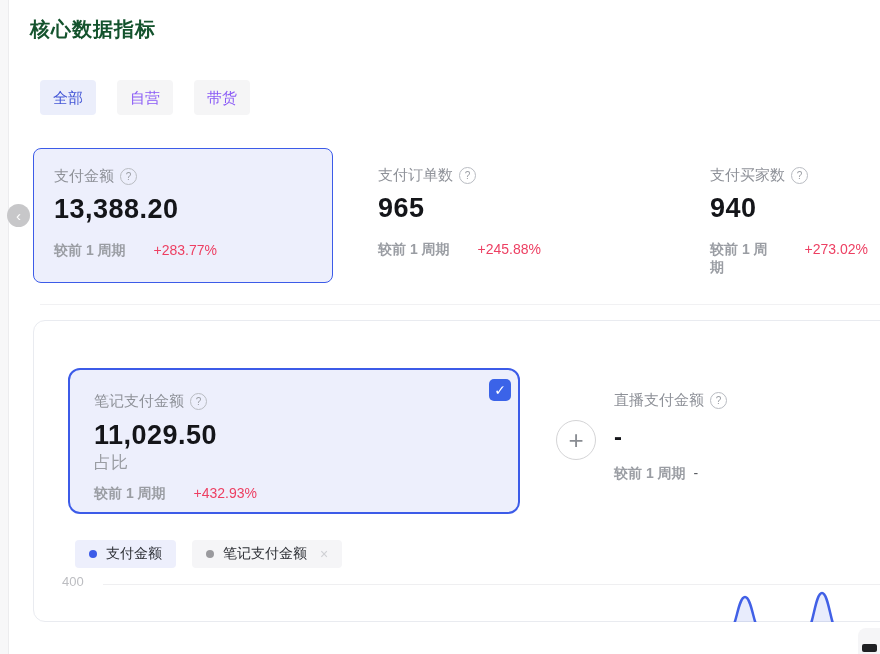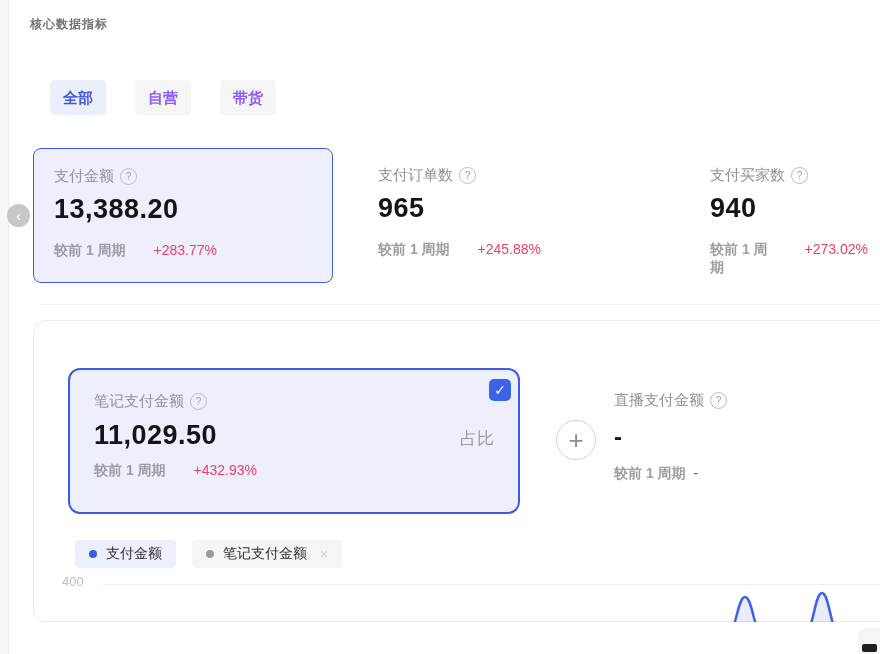--- a/index.html
+++ b/index.html
@@ -8,24 +8,24 @@
     background:#ffffff;color:#17181a;
     font-family:"Liberation Sans","DejaVu Sans",sans-serif;
     -webkit-font-smoothing:antialiased;
   }
   .abs{position:absolute;}
 
   
   .edge-strip{left:0;top:0;width:8px;height:654px;background:#f7f7f8;border-right:1px solid #ececee;}
 
   
-  .page-title{left:30px;top:16px;font-size:12px;font-weight:700;color:#737373;letter-spacing:1px;}
+  .page-title{left:30px;top:16px;font-size:20px;font-weight:700;color:#14532d;letter-spacing:1px;}
 
   
-  .tabs{left:50px;top:80px;display:flex;gap:29px;font-weight:bold;}
+  .tabs{left:40px;top:80px;display:flex;gap:21px;}
   .tab{padding:8px 13px;border-radius:4px;font-size:15px;line-height:19px;background:#f5f5f6;color:#8b5cf6;cursor:pointer;}
   .tab.active{background:#ebeefb;color:#4356d6;}
 
   
   .card{box-sizing:border-box;width:300px;height:135px;padding:18px 20px;border-radius:8px;}
   .card.selected{background:#edeffc;border:1.5px solid #3c5be8;}
   .card.plain{background:transparent;border:none;padding:18px 12px;}
   .label-row{display:flex;align-items:center;gap:6px;font-size:15px;color:#8f9299;}
   .qicon{display:inline-flex;align-items:center;justify-content:center;width:15px;height:15px;border:1px solid #b9bcc2;border-radius:50%;font-size:10px;color:#9a9da3;line-height:1;}
   .card-value{margin-top:8px;font-size:27px;font-weight:700;color:#141519;line-height:30px;letter-spacing:.5px;}
@@ -38,21 +38,21 @@
   .prev-btn{left:7px;top:204px;width:23px;height:23px;border-radius:50%;background:#c7c7c9;color:#ffffff;display:flex;align-items:center;justify-content:center;font-size:15px;line-height:1;cursor:pointer;}
 
   
   .divider{left:40px;top:304px;width:840px;height:1px;background:#f1f1f3;}
 
   
   .panel{left:33px;top:320px;width:866px;height:302px;background:#ffffff;border:1px solid #e9ebf0;border-radius:12px;box-sizing:border-box;}
 
   
   .note-card{left:68px;top:368px;width:452px;height:146px;box-sizing:border-box;background:#edeffc;border:2px solid #3c5be8;border-radius:12px;padding:22px 24px 0;cursor:pointer;}
-  .note-value-row{display:flex;justify-content:space-between;align-items:baseline;margin-top:9px;}
+  .note-value-row{display:flex;justify-content:space-between;align-items:baseline;margin-top:9px;flex-direction:column;}
   .note-value{font-size:27px;font-weight:700;color:#141519;letter-spacing:.5px;}
   .share{display:flex;align-items:flex-end;gap:3px;}
   .share-label{font-size:17px;color:#9a9da3;}
   .share-value{font-size:31px;font-weight:700;color:#3c5be8;letter-spacing:.5px;}
   .note-delta{margin-top:11px;}
   .checkbox{position:absolute;top:9px;right:7px;width:22px;height:22px;border-radius:5px;background:#3b63e8;color:#fff;display:flex;align-items:center;justify-content:center;font-size:14px;font-weight:700;cursor:pointer;}
 
   
   .plus-btn{left:556px;top:420px;width:40px;height:40px;border-radius:50%;border:1.5px solid #d4d4d6;background:#fff;color:#8a8d93;font-size:26px;font-weight:300;display:flex;align-items:center;justify-content:center;line-height:1;cursor:pointer;box-sizing:border-box;}
 

